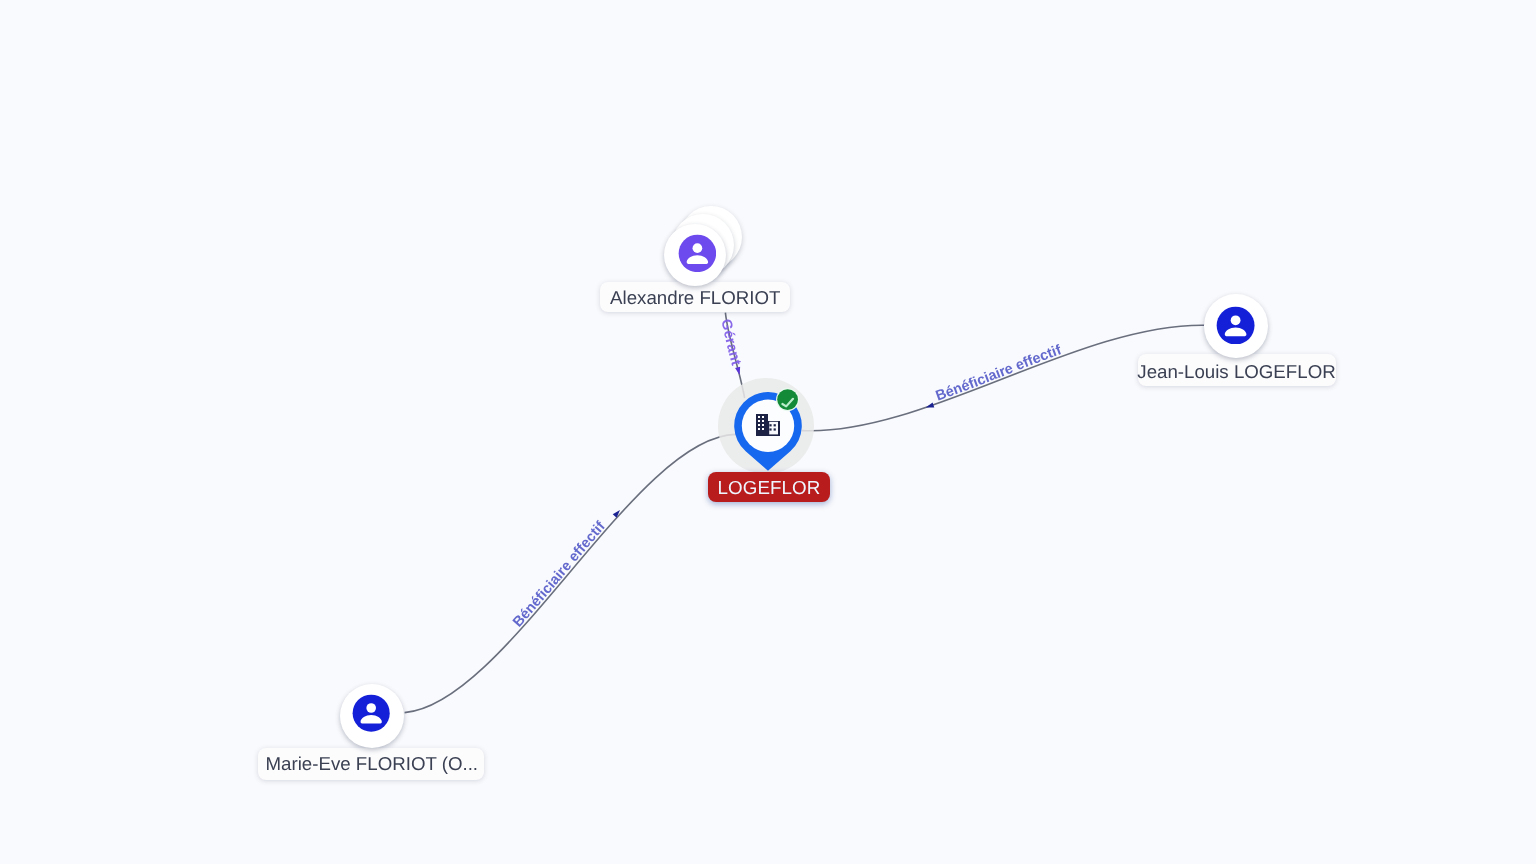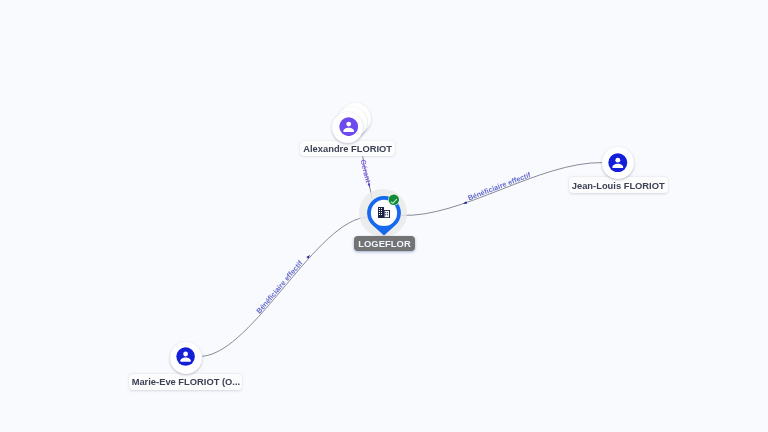--- a/index.html
+++ b/index.html
@@ -13,22 +13,22 @@
   .ico2{z-index:3;}
   .node{position:absolute;left:0;top:0;}
   .halo{position:absolute;border-radius:50%;background:#e9e9e9;opacity:.85;}
   .pcircle{position:absolute;z-index:2;border-radius:50%;background:#fff;
            box-shadow:0 1px 2.5px rgba(40,50,80,.30);}
   .ghost{position:absolute;z-index:2;border-radius:50%;background:#fff;
          box-shadow:0 1px 2.5px rgba(40,50,80,.25);}
   .nlabel{position:absolute;z-index:1;transform:translateZ(0);background:#fcfcfd;border-radius:4px;
           color:#3b4153;white-space:nowrap;font-size:9.35px;padding-top:0.8px;letter-spacing:0;
           box-shadow:0 0.5px 2.5px rgba(50,60,100,.18);
-          display:flex;align-items:center;justify-content:center;font-weight:bold;}
-  .nlabel.blue{background:#737373;color:#eff6ff;box-shadow:0 1px 3px rgba(20,60,150,.40);
+          display:flex;align-items:center;justify-content:center;}
+  .nlabel.blue{background:#b91c1c;color:#eff6ff;box-shadow:0 1px 3px rgba(20,60,150,.40);
                font-size:9.4px;letter-spacing:0.05px;}
 </style>
 </head>
 <body>
 
 <div id="stage">
 
   <svg class="layer" viewBox="0 0 768 432">
     <path id="p-me" d="M202.3,356.3 C253.4,352.2 317.8,217.9 368.0,217.2" fill="none" stroke="#6a6f7e" stroke-width="0.8"></path>
     <path id="p-jl" d="M400.9,215.3 C461.5,218.2 538.9,161.7 602.4,162.6" fill="none" stroke="#6a6f7e" stroke-width="0.8"></path>
@@ -104,21 +104,21 @@
       <div class="nlabel" style="left:300.4px;top:140.5px;width:94.5px;height:15.0px;">Alexandre FLORIOT</div>
     </div>
 
     <div class="node">
       <div class="pcircle" style="left:602.4px;top:146.9px;width:31.7px;height:31.7px;"></div>
       <svg style="position:absolute;left:608.3px;top:152.9px;" width="19.6" height="19.6" viewBox="0 0 24 24" class="ico2">
         <circle cx="12" cy="12" r="11.6" fill="#1420d8"></circle>
         <circle cx="12" cy="8.75" r="3.0" fill="#ffffff"></circle>
         <path d="M12 13.2 c-3.45 0 -6.5 2.0 -6.65 4.15 a1.05 1.05 0 0 0 0.95 1.15 h11.4 a1.05 1.05 0 0 0 0.95 -1.15 C18.5 15.2 15.45 13.2 12 13.2 z" fill="#ffffff"></path>
       </svg>
-      <div class="nlabel" style="left:568.8px;top:177.4px;width:98.9px;height:15.0px;">Jean-Louis FLORIOT</div>
+      <div class="nlabel" style="left:568.8px;top:177.4px;width:98.9px;height:15.0px;">Jean-Louis LOGEFLOR</div>
     </div>
 
     <div class="node">
       <div class="pcircle" style="left:169.9px;top:341.5px;width:32px;height:32px;"></div>
       <svg style="position:absolute;left:176.2px;top:347.4px;" width="19.2" height="19.2" viewBox="0 0 24 24" class="ico2">
         <circle cx="12" cy="12" r="11.6" fill="#1420d8"></circle>
         <circle cx="12" cy="8.75" r="3.0" fill="#ffffff"></circle>
         <path d="M12 13.2 c-3.45 0 -6.5 2.0 -6.65 4.15 a1.05 1.05 0 0 0 0.95 1.15 h11.4 a1.05 1.05 0 0 0 0.95 -1.15 C18.5 15.2 15.45 13.2 12 13.2 z" fill="#ffffff"></path>
       </svg>
       <div class="nlabel" style="left:129.3px;top:374px;width:113.2px;height:15.0px;">Marie-Eve FLORIOT (O...</div>

